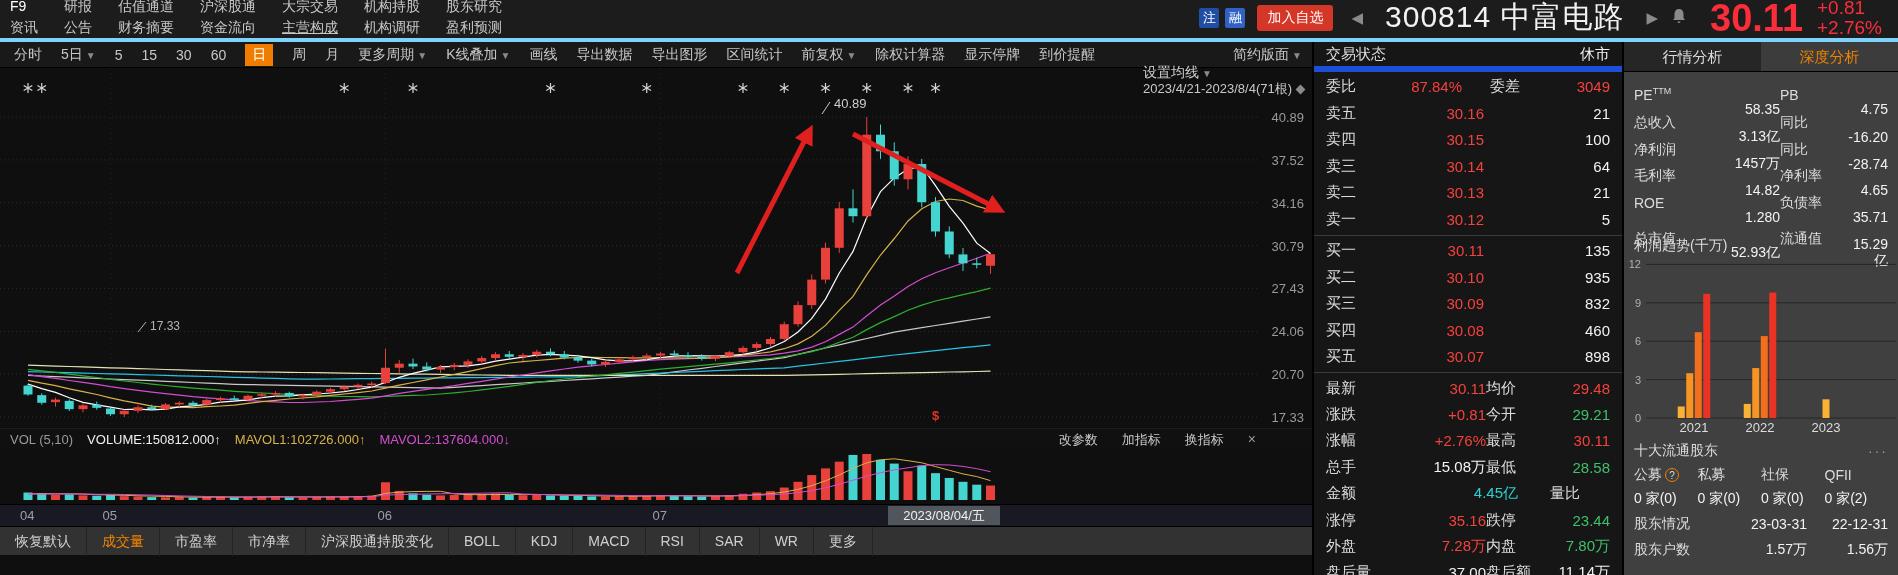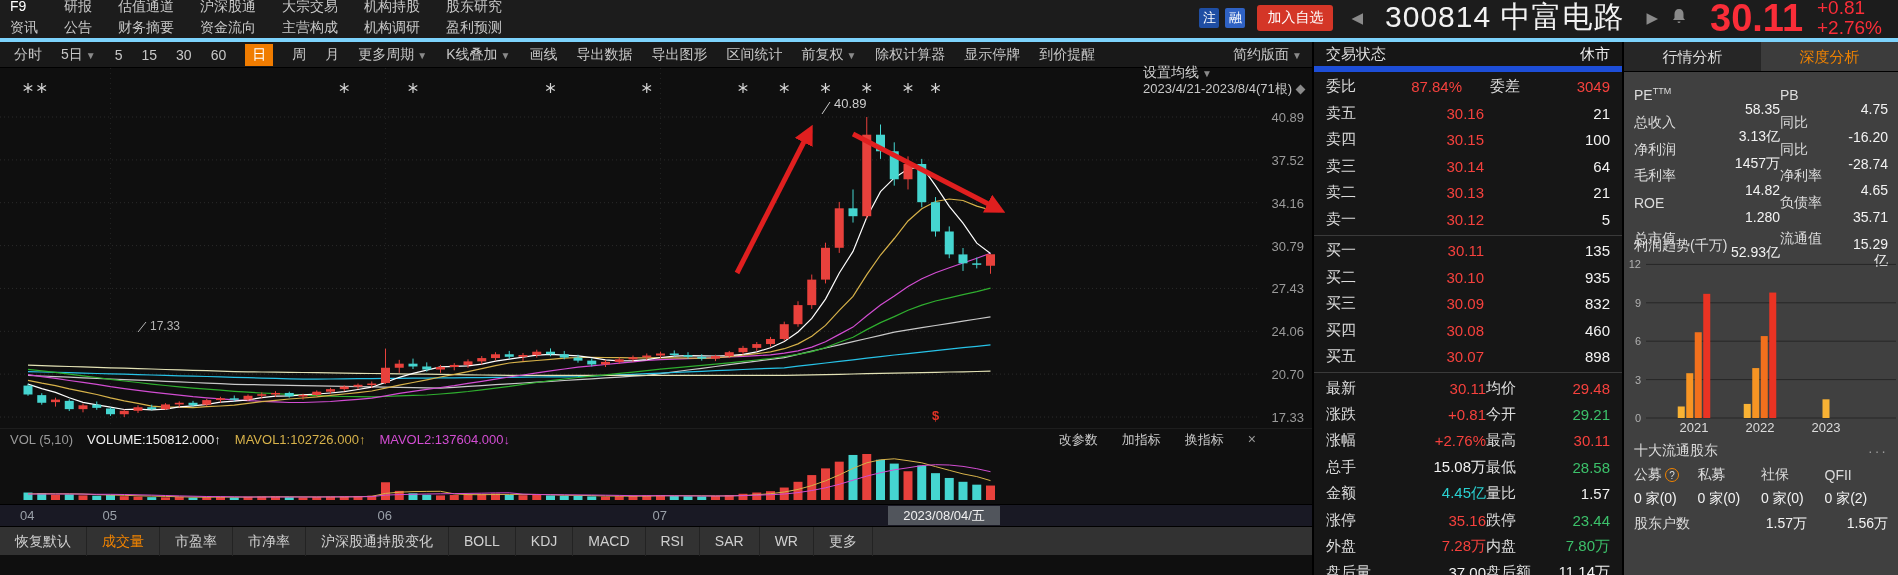--- a/index.html
+++ b/index.html
@@ -88,21 +88,21 @@
         <span style="grid-area: 1 / 2;">研报</span>
         <span style="grid-area: 1 / 3;">估值通道</span>
         <span style="grid-area: 1 / 4;">沪深股通</span>
         <span style="grid-area: 1 / 5;">大宗交易</span>
         <span style="grid-area: 1 / 6;">机构持股</span>
         <span style="grid-area: 1 / 7;">股东研究</span>
         <span style="grid-area: 2 / 1;">资讯</span>
         <span style="grid-area: 2 / 2;">公告</span>
         <span style="grid-area: 2 / 3;">财务摘要</span>
         <span style="grid-area: 2 / 4;">资金流向</span>
-        <span style="grid-area: 2 / 5;">主营构成</span>
+        <span style="grid-area: 2 / 5; text-decoration: underline;">主营构成</span>
         <span style="grid-area: 2 / 6;">机构调研</span>
         <span style="grid-area: 2 / 7;">盈利预测</span>
       </div>
     <div class="stock-head">
       <span class="badge zhu">注</span>
       <span class="badge rong">融</span>
       <button class="add-watch">加入自选</button>
       <span class="nav-arrow">◀</span>
       <div class="stock-title">
         <span>300814</span>
@@ -593,21 +593,21 @@
             <span class="v red">+2.76%</span>
             <span class="lbl">最高</span>
             <span class="v red">30.11</span>
           </div>
           <div class="q-stat" style="grid-template-columns: 56px 104px 62px 1fr;">
             <span class="lbl">总手</span>
             <span class="v white">15.08万</span>
             <span class="lbl">最低</span>
             <span class="v green">28.58</span>
           </div>
-          <div class="q-stat" style="grid-template-columns: 56px 104px 62px 1fr;">
+          <div class="q-stat" style="grid-template-columns: 56px 104px 62px 1fr; gap: 32px;">
             <span class="lbl">金额</span>
             <span class="v cyan">4.45亿</span>
             <span class="lbl">量比</span>
             <span class="v white">1.57</span>
           </div>
           <div class="q-stat" style="grid-template-columns: 56px 104px 62px 1fr;">
             <span class="lbl">涨停</span>
             <span class="v red">35.16</span>
             <span class="lbl">跌停</span>
             <span class="v green">23.44</span>
@@ -708,19 +708,24 @@
           <span>社保</span>
           <span>QFII</span>
         </div>
       <div class="holder-vals" id="holderVals">
           <span>0 家(0)</span>
           <span>0 家(0)</span>
           <span>0 家(0)</span>
           <span>0 家(2)</span>
         </div>
       <div class="holder-info">
+        <span class="lbl">股东情况</span>
+        <span class="d">23-03-31</span>
+        <span class="d">22-12-31</span>
+      </div>
+      <div class="holder-info">
         <span class="lbl">股东户数</span>
         <span class="d">1.57万</span>
         <span class="d">1.56万</span>
       </div>
     </section>
   </div>
 </div>
 
 </body></html>

